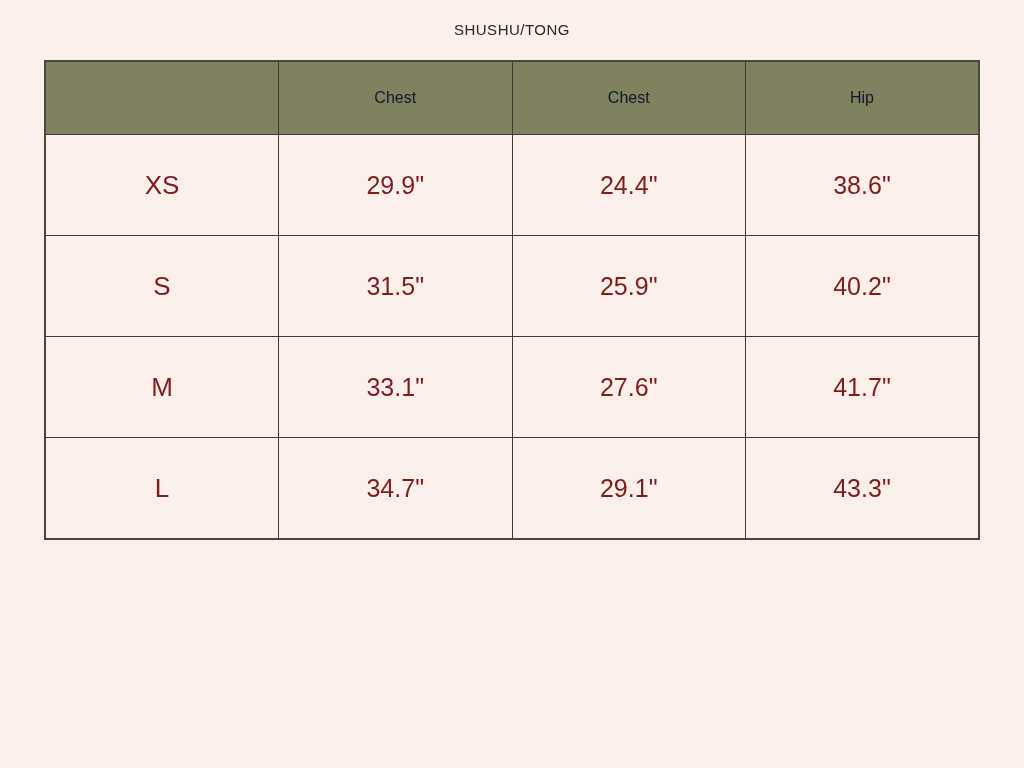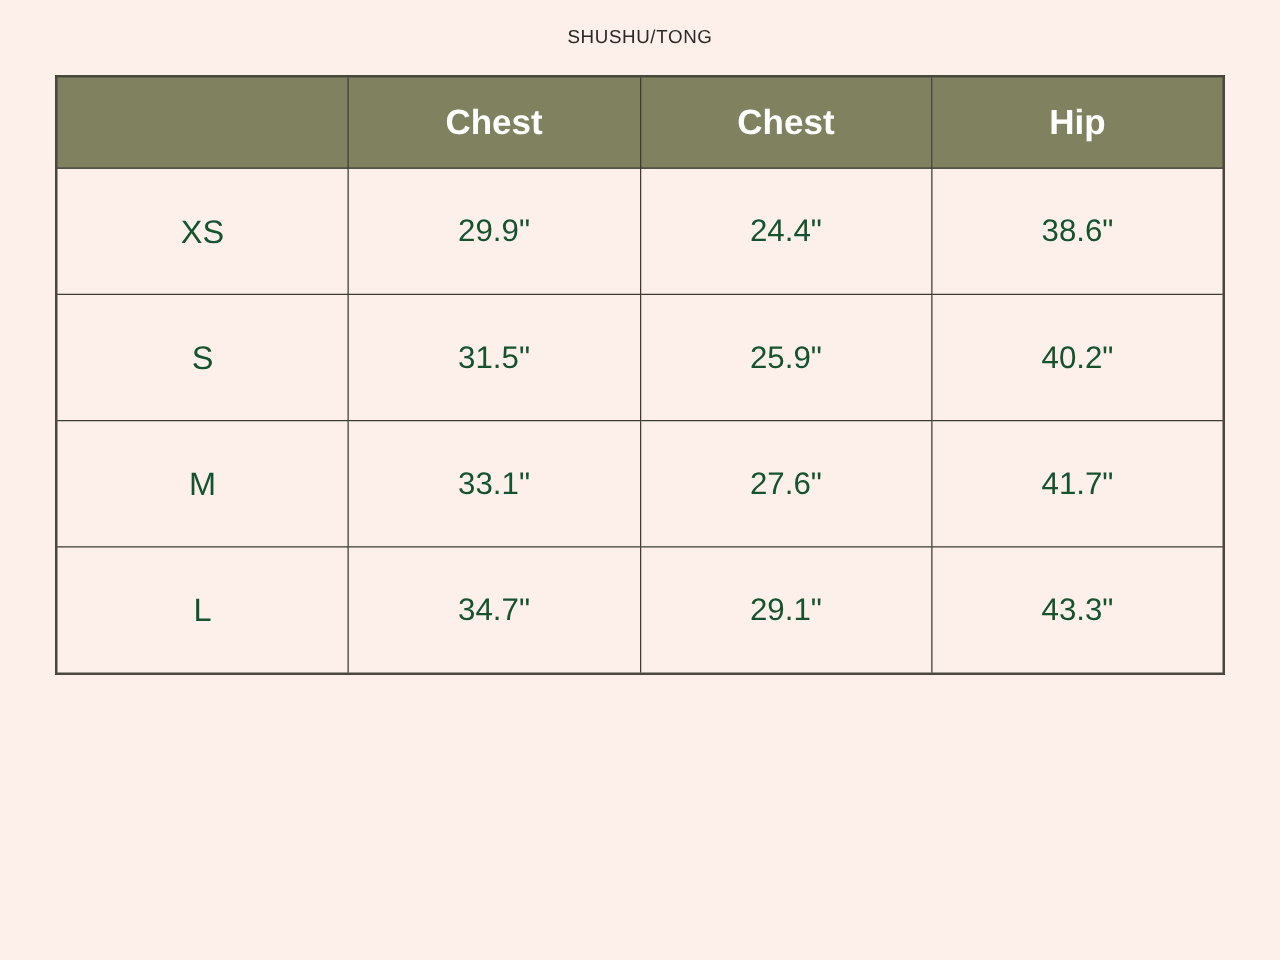--- a/index.html
+++ b/index.html
@@ -40,28 +40,28 @@
   table.size-chart th,
   table.size-chart td {
     border: 1px solid #3b3a33;
     text-align: center;
     vertical-align: middle;
     padding: 0;
   }
   table.size-chart th {
     height: 72px;
     background: #7f815f;
-    color: #ffffff;
-    font-size: 28px;
-    font-weight: 700;
+    color: #0f172a;
+    font-size: 16px;
+    font-weight: 400;
   }
   table.size-chart td {
     height: 100px;
     background: transparent;
-    color: #14532d;
+    color: #7f1d1d;
     font-size: 25px;
     font-weight: 400;
   }
   table.size-chart td.size-col {
     font-size: 26px;
   }
 </style>
 </head>
 <body>
 

